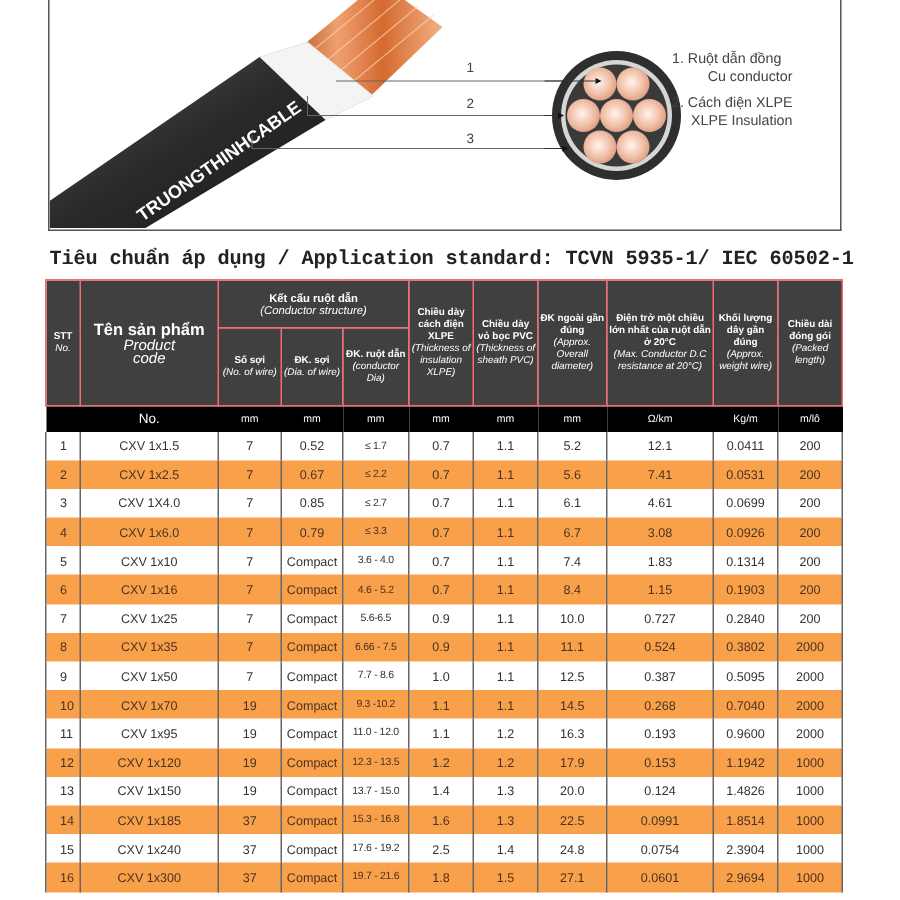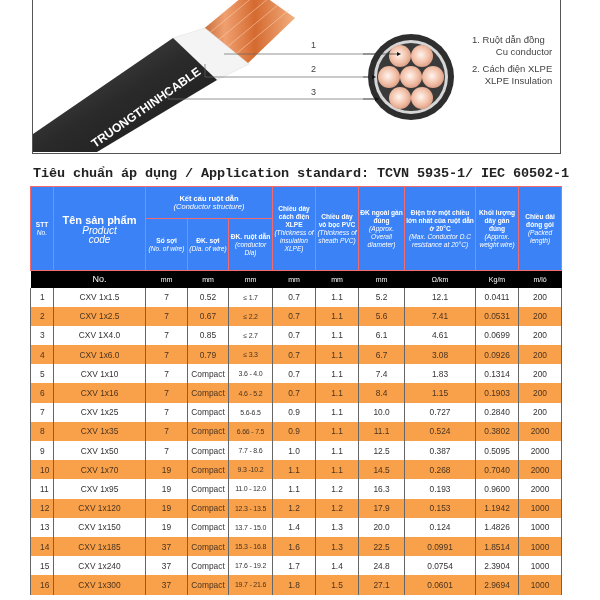--- a/index.html
+++ b/index.html
@@ -5,37 +5,37 @@
   * { box-sizing: border-box; margin: 0; padding: 0; }
   html, body { width: 600px; height: 600px; background: #ffffff; overflow: hidden; }
   body { font-family: "Liberation Sans", sans-serif; color: #333; position: relative; }
 
   .diagram-box {
     position: absolute; left: 32px; top: -2px; width: 529px; height: 156px;
     border: 1px solid #555; border-top: none; background: #fff; overflow: hidden;
   }
   .diagram-box svg { position: absolute; left: 0; top: 0; }
 
-  .legend { position: absolute; left: 472px; top: 34px; font-size: 9.5px; color: #444; line-height: 12px; }
+  .legend { position: absolute; left: 448px; top: 34px; font-size: 9.5px; color: #444; line-height: 12px; }
   .legend .item { margin-bottom: 5px; }
   .legend .en { padding-left: 11px; text-align: right; }
 
   .callout-num { position: absolute; font-size: 9px; color: #444; }
 
   .std-title {
     position: absolute; left: 33px; top: 166px; font-size: 13.5px; font-weight: bold;
     color: #222; letter-spacing: -0.1px; font-family: Liberation Mono, monospace;
   }
 
   table.spec {
     position: absolute; left: 30px; top: 186px; width: 531px;
     border-collapse: collapse; table-layout: fixed;
     font-size: 8px;
   }
-  table.spec th { background: #3b82f6; color: #fff; font-weight: bold; text-align: center; vertical-align: middle;
+  table.spec th { background: #404040; color: #fff; font-weight: bold; text-align: center; vertical-align: middle;
     border: 1px solid #f36b6f; padding: 1px 1px; line-height: 8px; font-size: 6.6px; }
   table.spec th .it { font-style: italic; font-weight: normal; display: block; }
   table.spec th.big { font-size: 11px; line-height: 12px; }
   table.spec th.big .it { font-size: 10px; line-height: 9px; text-align: center; }
   table.spec tr.units td { background: #000; color: #fff; font-size: 7px; height: 17px; text-align: center; border: none; }
   table.spec tr.units td.wide { font-size: 9px; }
   table.spec td { text-align: center; height: 19.2px; font-size: 8.4px; color: #333;
     border-left: 1px solid #666; border-right: 1px solid #666; white-space: nowrap; }
   table.spec tr.row.alt td { background: #f9a04a; color: #4a3420; }
   table.spec tr.row td.stt { text-align: left; padding-left: 9px; }
@@ -345,21 +345,21 @@
         <td>0.0991</td>
         <td>1.8514</td>
         <td>1000</td>
       </tr>
       <tr class="row">
         <td class="stt">15</td>
         <td>CXV 1x240</td>
         <td>37</td>
         <td>Compact</td>
         <td class="small">17.6 - 19.2</td>
-        <td>1.7</td>
+        <td>2.5</td>
         <td>1.4</td>
         <td>24.8</td>
         <td>0.0754</td>
         <td>2.3904</td>
         <td>1000</td>
       </tr>
       <tr class="row alt">
         <td class="stt">16</td>
         <td>CXV 1x300</td>
         <td>37</td>

